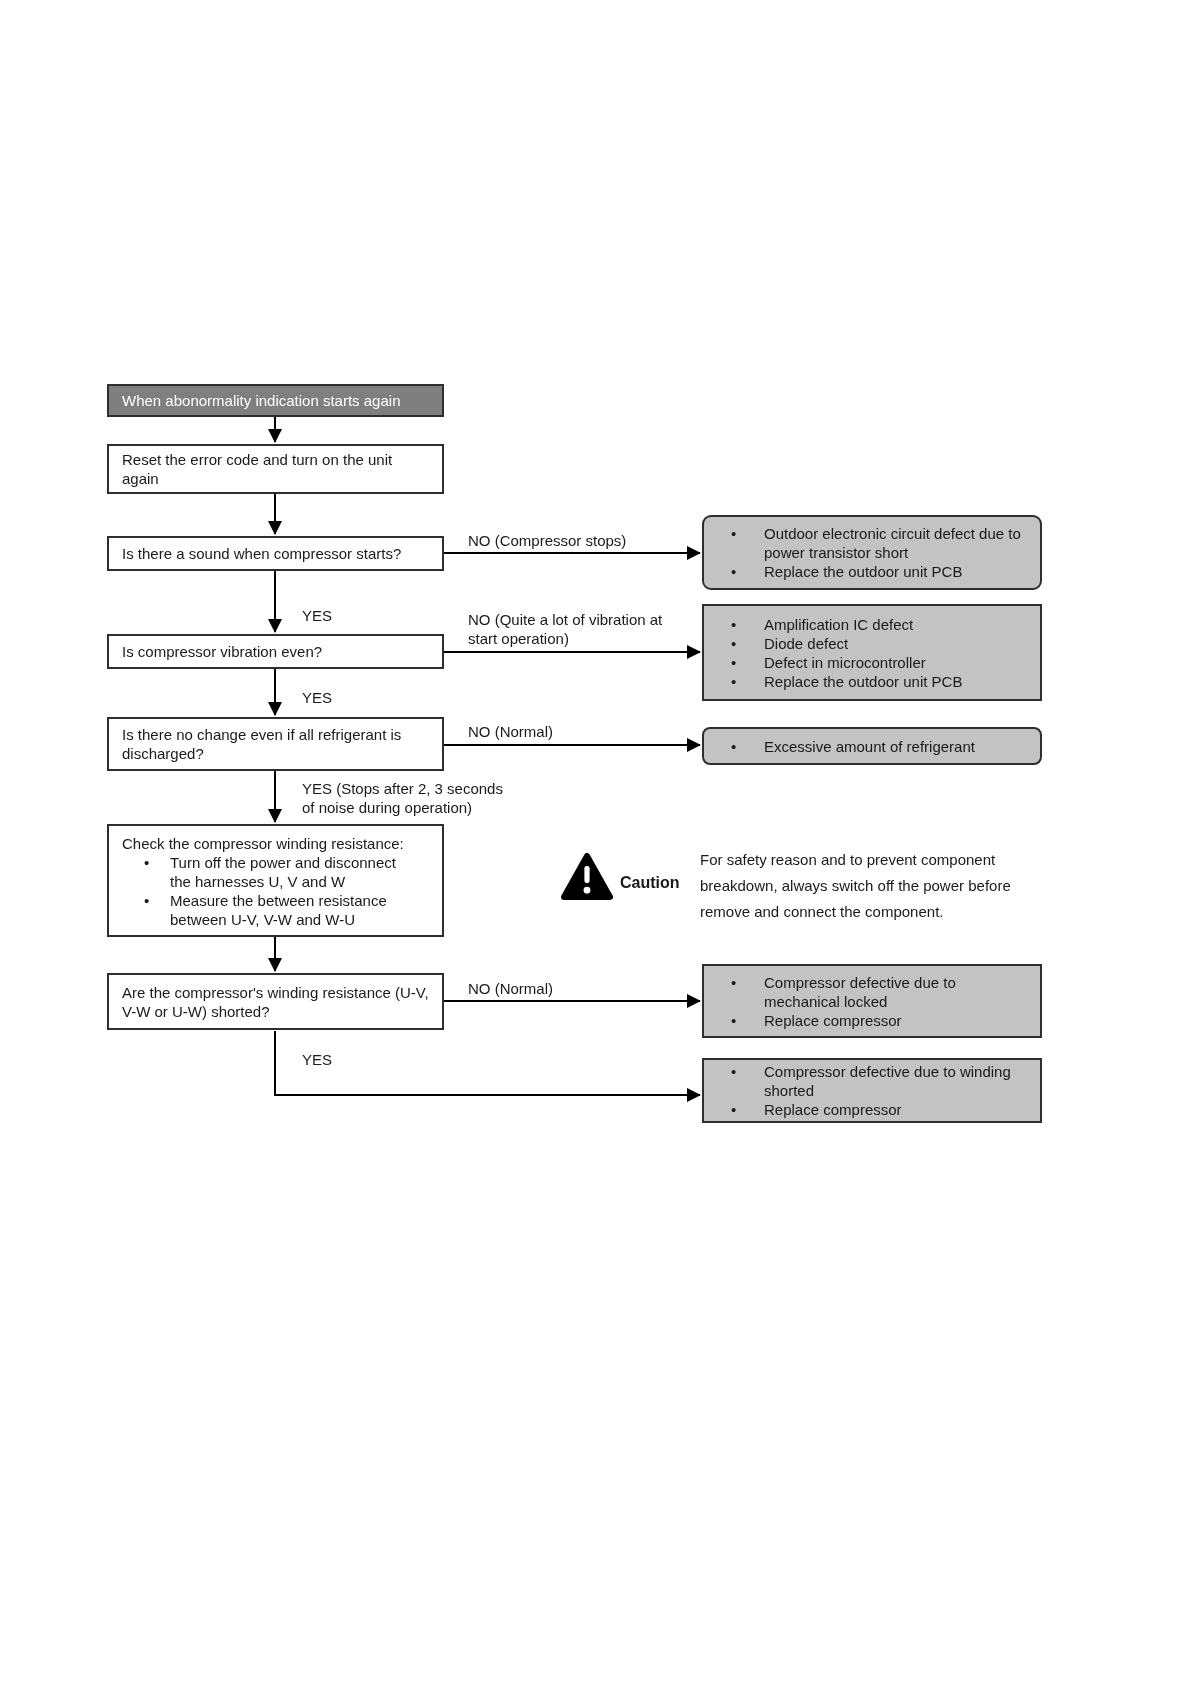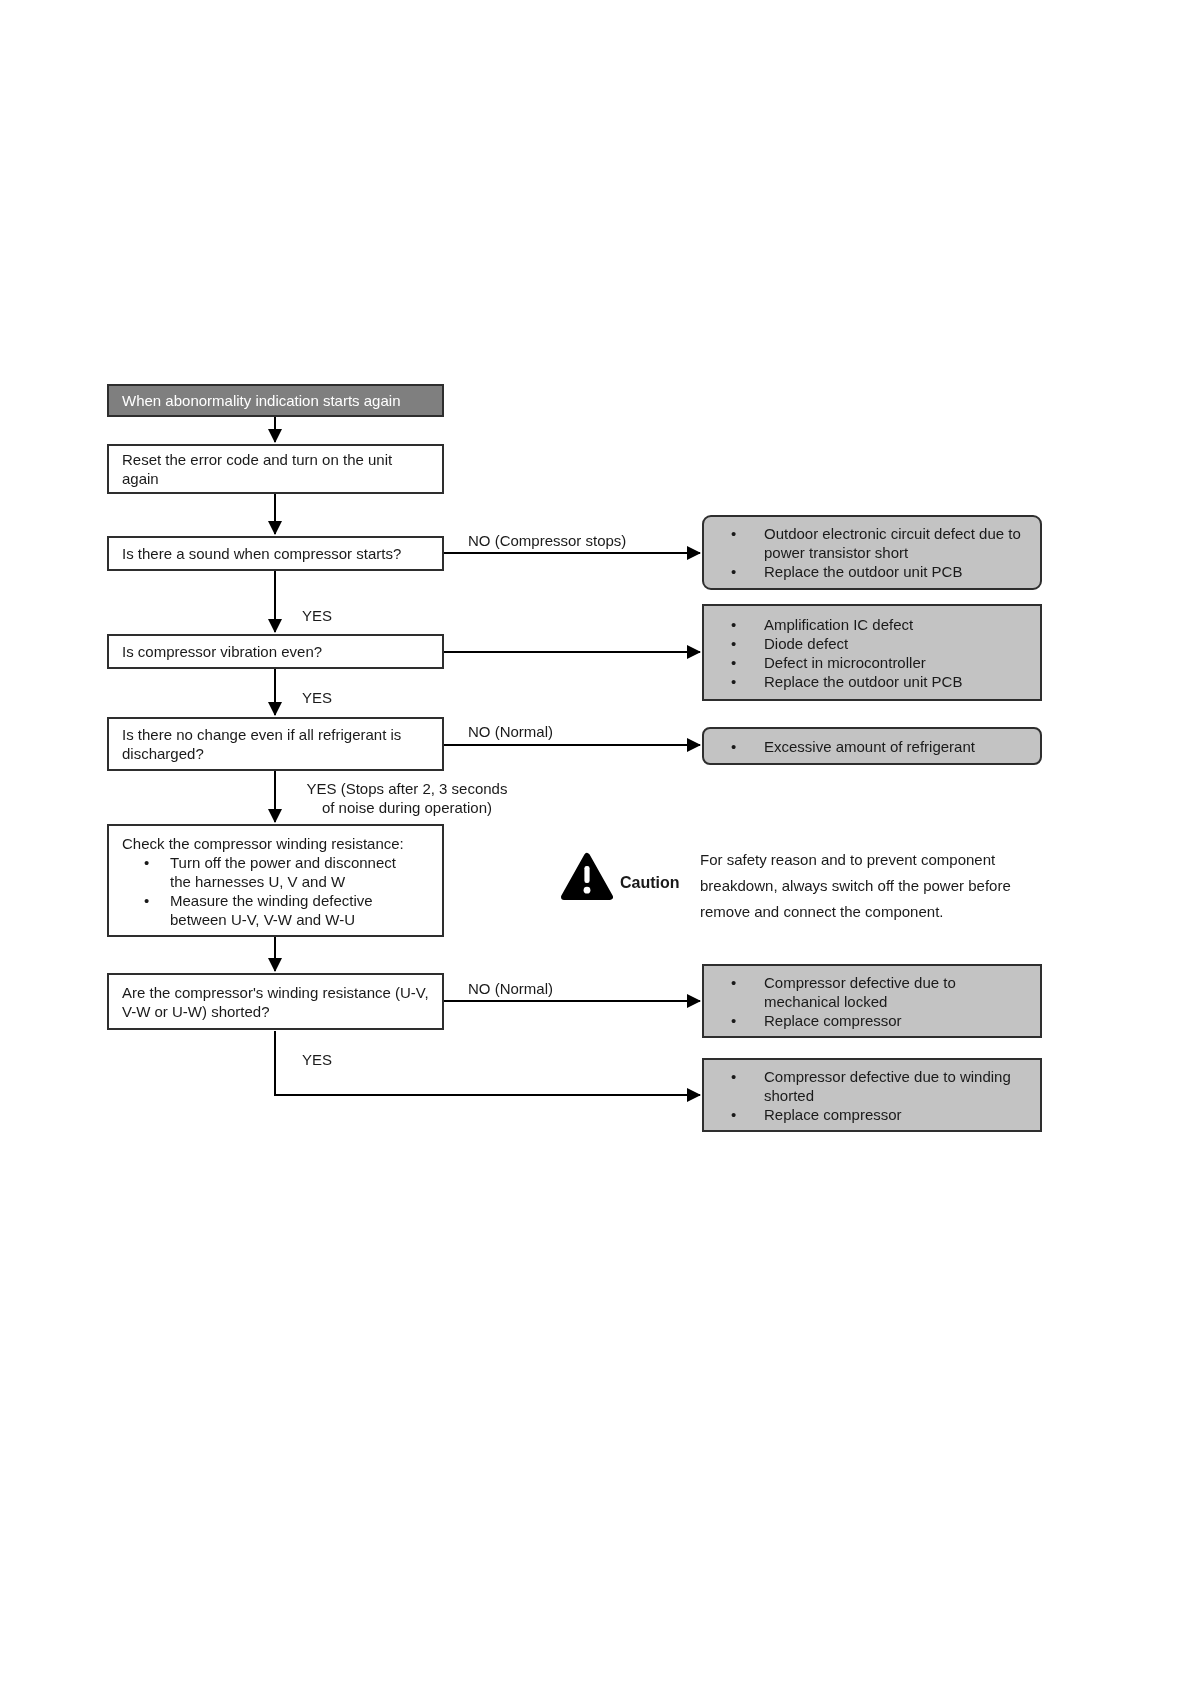--- a/index.html
+++ b/index.html
@@ -86,29 +86,29 @@
   #n-sound      {left:107px; top:536px;  width:337px; height:35px;}
   #n-vibration  {left:107px; top:634px;  width:337px; height:35px;}
   #n-refrigerant{left:107px; top:717px;  width:337px; height:54px;}
   #n-winding    {left:107px; top:824px;  width:337px; height:113px;}
   #n-shorted    {left:107px; top:973px;  width:337px; height:57px;}
 
   #o-1{left:702px; top:515px;  width:340px; height:75px;border-radius:9px;}
   #o-2{left:702px; top:604px;  width:340px; height:97px;}
   #o-3{left:702px; top:727px;  width:340px; height:38px;border-radius:8px;}
   #o-4{left:702px; top:964px;  width:340px; height:74px;justify-content:center;}
-  #o-5{left:702px; top:1058px; width:340px; height:74px;}
+  #o-5{left:702px; top:1058px; width:340px; height:65px;}
 
   
   #l-no1      {left:468px; top:531px;}
   #l-yes1     {left:302px; top:606px;}
   #l-no2      {left:468px; top:610px; width:215px;}
   #l-yes2     {left:302px; top:688px;}
   #l-no3      {left:468px; top:722px;}
-  #l-yesstops {left:302px; top:779px; width:210px;text-align:center;}
+  #l-yesstops {left:302px; top:779px; width:210px;}
   #l-no4      {left:468px; top:979px;}
   #l-yes3     {left:302px; top:1050px;}
 
   #caution-icon {left:561px; top:852px;}
   #caution-word {left:620px; top:874px;}
   #caution-body {left:700px; top:847px; width:315px;}
 </style>
 </head>
 <body>
 
@@ -150,21 +150,21 @@
   </div>
 
   <div class="node" id="n-refrigerant">
     <span>Is there no change even if all refrigerant is discharged?</span>
   </div>
 
   <div class="node check" id="n-winding">
     <div>Check the compressor winding resistance:</div>
     <ul>
       <li>Turn off the power and disconnect the harnesses U, V and W</li>
-      <li>Measure the winding defective between U-V, V-W and W-U</li>
+      <li>Measure the between resistance between U-V, V-W and W-U</li>
     </ul>
   </div>
 
   <div class="node" id="n-shorted">
     <span>Are the compressor's winding resistance (U-V, V-W or U-W) shorted?</span>
   </div>
 
   <div class="outcome" id="o-1">
     <ul>
       <li>Outdoor electronic circuit defect due to power transistor short</li>
@@ -196,20 +196,21 @@
 
   <div class="outcome" id="o-5">
     <ul>
       <li>Compressor defective due to winding shorted</li>
       <li>Replace compressor</li>
     </ul>
   </div>
 
   <div class="elabel" id="l-no1">NO (Compressor stops)</div>
   <div class="elabel" id="l-yes1">YES</div>
+  <div class="elabel" id="l-no2">NO (Quite a lot of vibration at start operation)</div>
   <div class="elabel" id="l-yes2">YES</div>
   <div class="elabel" id="l-no3">NO (Normal)</div>
   <div class="elabel" id="l-yesstops">YES (Stops after 2, 3 seconds of noise during operation)</div>
   <div class="elabel" id="l-no4">NO (Normal)</div>
   <div class="elabel" id="l-yes3">YES</div>
 
   <svg class="caution-icon" id="caution-icon" width="52" height="50" viewBox="0 0 52 50" xmlns="http://www.w3.org/2000/svg">
     <path d="M26 4 L49 45 L3 45 Z" fill="#000000" stroke="#000000" stroke-width="6" stroke-linejoin="round"></path>
     <rect x="23.4" y="14" width="5.2" height="17" rx="2.2" fill="#ffffff"></rect>
     <circle cx="26" cy="38.2" r="3.4" fill="#ffffff"></circle>

